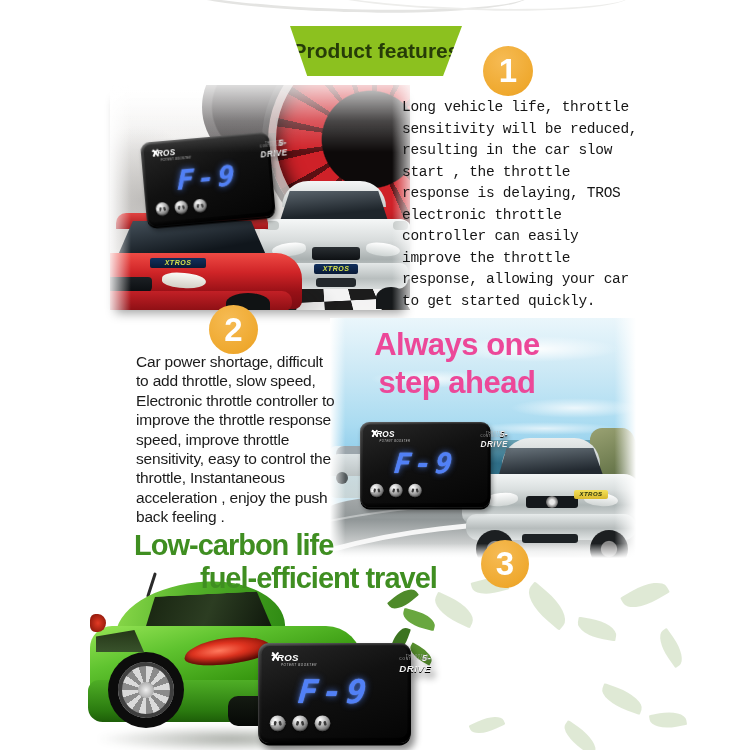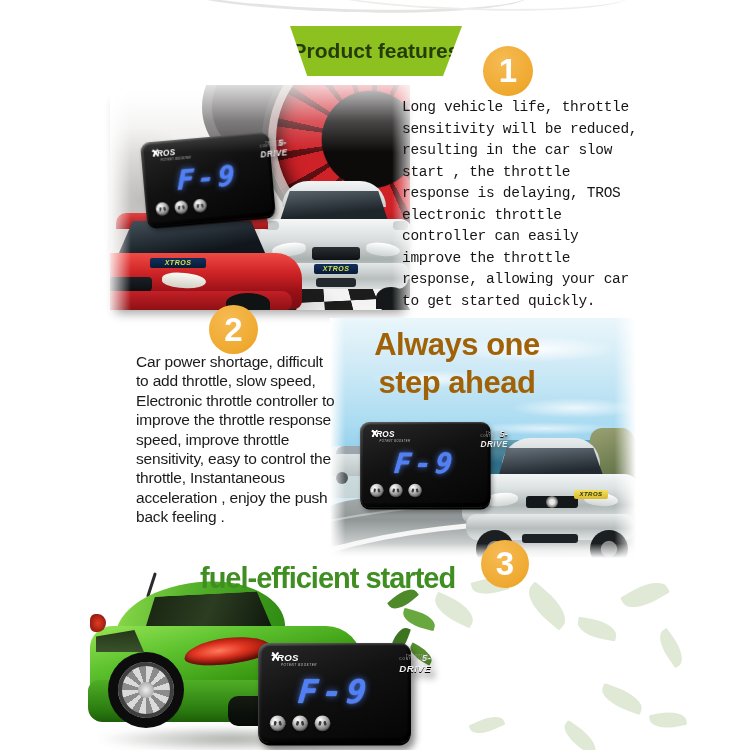--- a/index.html
+++ b/index.html
@@ -26,21 +26,21 @@
        color:#fff;font-size:33px;font-weight:600;text-align:center;line-height:50px;}
   .num1{left:483px;top:46px;}
   .num2{left:209px;top:305px;width:49px;height:49px;line-height:49px;}
   .num3{left:481px;top:540px;width:48px;height:48px;line-height:48px;}
 
   
   .h1{left:100px;top:86px;width:330px;text-align:center;z-index:6;
       font-size:26px;font-weight:bold;line-height:29px;letter-spacing:-.5px;color:#e3242e;
       text-shadow:0 0 6px rgba(255,255,255,.95),0 0 2px rgba(255,255,255,.9);}
   .h2{left:12px;top:8px;width:230px;text-align:center;z-index:6;
-      font-size:31px;font-weight:bold;line-height:38px;letter-spacing:-.5px;color:#a16207;}
+      font-size:31px;font-weight:bold;line-height:38px;letter-spacing:-.5px;color:#ec4899;}
   .h3-line{z-index:5;font-size:29px;font-weight:bold;letter-spacing:-1px;color:#3f8e21;white-space:nowrap;}
   .h3a{left:134px;top:529px;}
   .h3b{left:200px;top:562px;}
 
   
   .para{z-index:5;color:#1b1b1b;}
   .para-serif{left:402px;top:97px;width:250px;font-family:"Liberation Mono",monospace;
               font-size:14.5px;line-height:21.5px;letter-spacing:-.3px;color:#161616;white-space:nowrap;}
   .para2{left:136px;top:352px;width:280px;font-size:15.5px;line-height:19.4px;letter-spacing:-.2px;white-space:nowrap;}
   .para3{left:406px;top:591px;width:260px;font-size:17px;line-height:20px;letter-spacing:-.4px;white-space:nowrap;}
@@ -426,21 +426,22 @@
     <div class="leaf" style="left:560px;top:730px;width:40px;height:16px;transform:rotate(35deg);"></div>
     <div class="leaf" style="left:470px;top:718px;width:34px;height:14px;transform:rotate(-25deg);"></div>
   </div>
   <div class="leaves-bright" style="left:0;top:0;width:750px;height:750px;">
     <div class="leaf" style="left:388px;top:592px;width:30px;height:14px;transform:rotate(-40deg);background:#4e8a2a;"></div>
     <div class="leaf" style="left:402px;top:612px;width:34px;height:15px;transform:rotate(15deg);background:#69a73f;"></div>
     <div class="leaf" style="left:386px;top:634px;width:28px;height:13px;transform:rotate(-70deg);background:#3c7420;"></div>
     <div class="leaf" style="left:408px;top:648px;width:26px;height:12px;transform:rotate(30deg);background:#578f2e;"></div>
   </div>
 
-  <div class="h3-line h3b">fuel-efficient started</div>
+  <div class="h3-line h3a">Low-carbon life</div>
+  <div class="h3-line h3b">fuel-efficient travel</div>
   <div class="num num3">3</div>
 
   <div class="carG">
     <div class="cg-shadow"></div>
     <div class="cg-antenna"></div>
     <div class="cg-roof"></div>
     <div class="cg-glass"></div>
     <div class="cg-body"></div>
     <div class="cg-sidewin"></div>
     <div class="cg-tail"></div>

